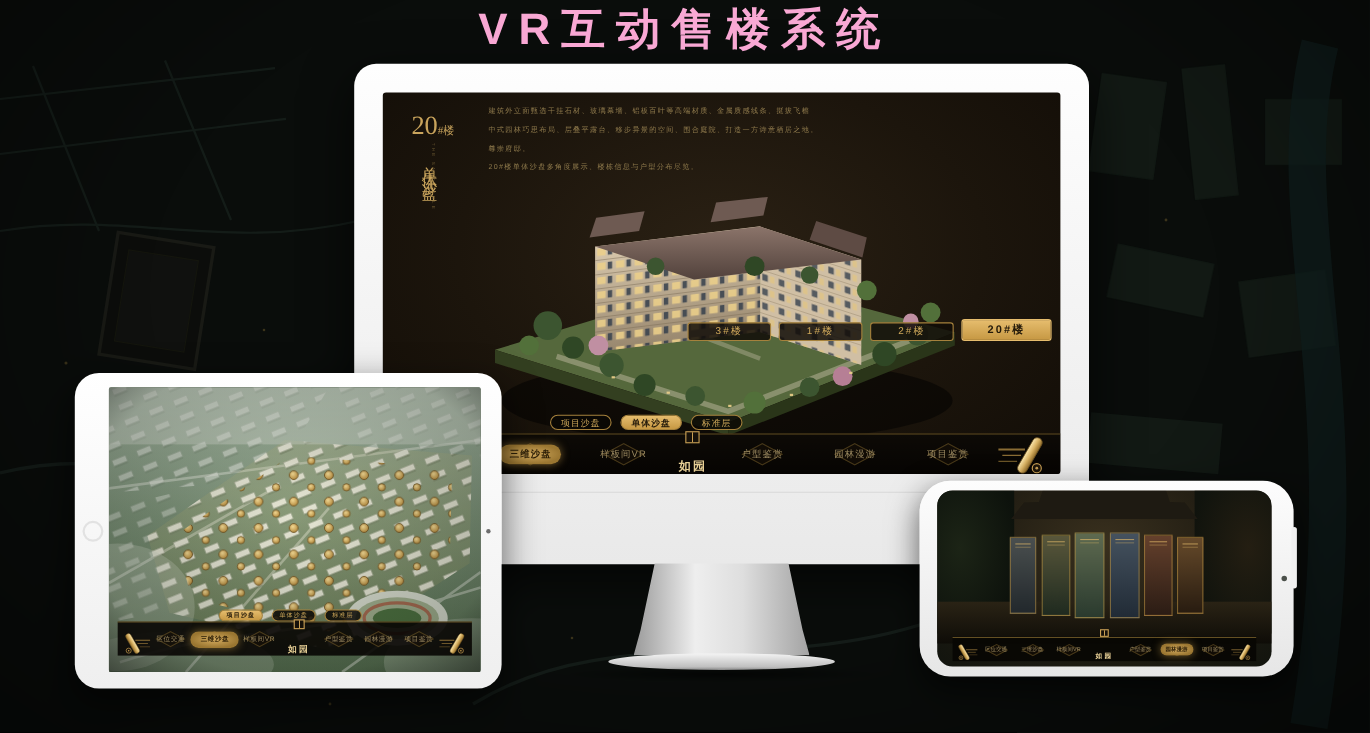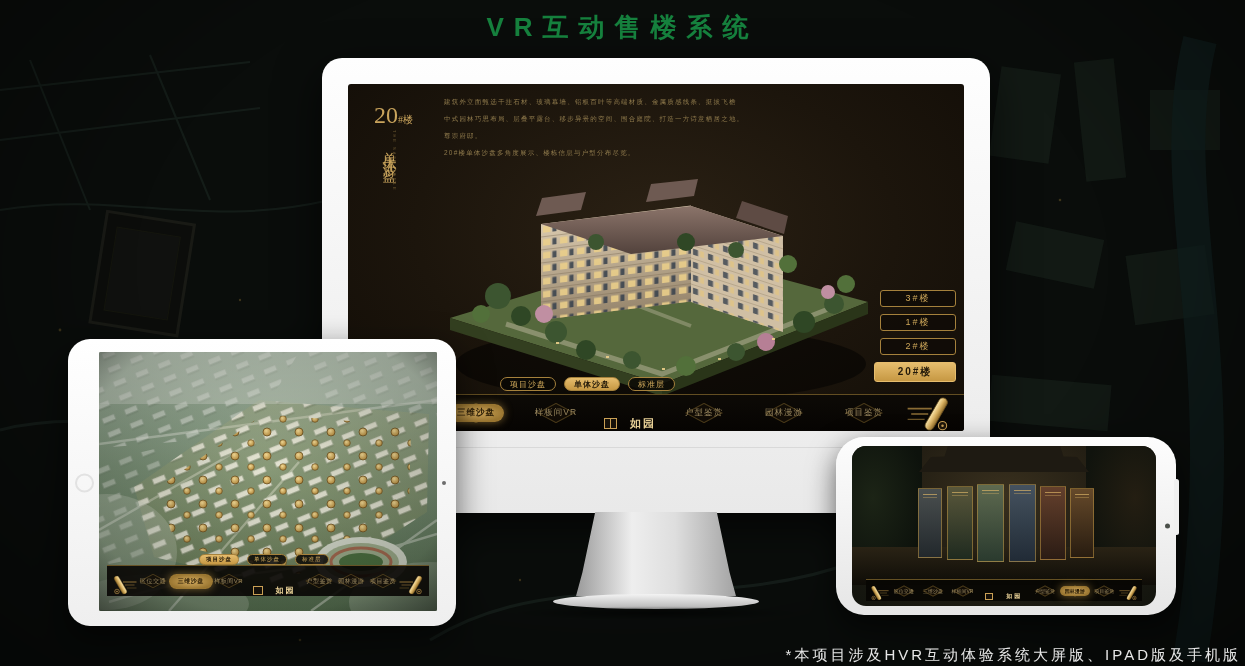--- a/index.html
+++ b/index.html
@@ -4,21 +4,21 @@
 <style>
   html,body{margin:0;padding:0;background:#000;}
   .stage{position:relative;width:1245px;height:666px;overflow:hidden;background:#0a0d0b;
          font-family:"Liberation Sans",sans-serif;}
   
   .bg-map{position:absolute;inset:0;z-index:0;}
   .vignette{position:absolute;inset:0;z-index:1;pointer-events:none;
     background:radial-gradient(ellipse at 50% 40%,rgba(0,0,0,0) 55%,rgba(0,0,0,.45) 100%);}
   
   .page-title{position:absolute;top:0;left:0;right:0;z-index:6;text-align:center;
-    font-size:26px;font-weight:bold;color:#15803d;letter-spacing:10px;line-height:54px;}
+    font-size:40px;font-weight:bold;color:#f9a8d4;letter-spacing:10px;line-height:54px;}
   .footnote{position:absolute;right:4px;bottom:1px;z-index:6;font-size:15px;
     letter-spacing:3px;color:#e6e6e6;}
   
   .monitor{position:absolute;left:322px;top:58px;width:668px;height:560px;z-index:2;}
   .monitor-frame{position:absolute;left:0;top:0;width:668px;height:455px;box-sizing:border-box;
     background:linear-gradient(#fefefe,#e9e9e9);border-radius:20px;padding:26px;
     box-shadow:0 14px 45px rgba(0,0,0,.65);}
   .monitor-screen{position:relative;width:616px;height:347px;border-radius:3px;overflow:hidden;
     background:radial-gradient(ellipse at 50% 42%,#2b2114 0%,#1c150c 55%,#120d07 100%);}
   .chin-line{height:1px;background:#d9d9d9;margin-top:16px;}
@@ -36,21 +36,21 @@
   .block{position:absolute;left:26px;top:14px;color:#c9a45c;}
   .block-num{font-family:"Liberation Serif",serif;font-size:24px;line-height:34px;}
   .block-suffix{font-size:10px;font-family:"Liberation Serif",serif;}
   .block-vert{writing-mode:vertical-rl;font-family:"Liberation Serif",serif;
     font-size:14px;letter-spacing:6px;color:#c9a45c;margin-top:8px;margin-left:6px;height:118px;}
   .block-en{writing-mode:vertical-rl;font-size:4px;letter-spacing:2px;color:#7c6638;
     position:absolute;left:44px;top:46px;height:90px;opacity:.8;}
   .desc{position:absolute;left:96px;top:12px;width:336px;}
   .desc p{margin:0 0 6px;font-size:6.5px;line-height:1.7;letter-spacing:1.2px;color:#8f7a4c;}
   .viewport{position:absolute;left:88px;top:62px;width:444px;height:262px;}
-  .floor-group{position:absolute;right:8px;top:206px;display:flex;flex-direction:column;
+  .floor-group{position:absolute;right:8px;top:206px;display:flex;flex-direction:row;
     gap:7px;align-items:flex-end;}
   .floor-btn{width:76px;height:17px;box-sizing:border-box;border:1px solid #a5813c;
     border-radius:3px;background:rgba(16,12,7,.85);color:#cfa85a;font-size:9px;
     letter-spacing:2px;display:flex;align-items:center;justify-content:center;cursor:pointer;}
   .floor-btn.active{width:82px;height:20px;font-size:10px;font-weight:bold;color:#241a0a;
     background:linear-gradient(#e6bd6e,#c69843);border-color:#e6bd6e;}
   .subtab-group{position:absolute;display:flex;gap:8px;padding-left:44px;}
   .subtab-group.st-md{left:108px;bottom:40px;}
   .subtab{height:14px;box-sizing:border-box;padding:0 9px;border:1px solid #a5813c;
     border-radius:8px;background:rgba(10,8,5,.85);color:#cfa85a;font-size:8px;
@@ -60,21 +60,21 @@
   .navbar{position:absolute;left:0;right:0;bottom:0;display:flex;align-items:flex-end;
     background:linear-gradient(#0d0a06,#060402);border-top:1px solid rgba(176,140,62,.55);}
   .nav-item{position:relative;flex:1;height:100%;display:flex;align-items:center;
     justify-content:center;cursor:pointer;}
   .diamond{position:absolute;left:50%;top:50%;width:16px;height:16px;
     transform:translate(-50%,-50%) scale(1.5,.8) rotate(45deg);
     border:1px solid rgba(160,128,58,.38);background:rgba(24,17,8,.55);}
   .nav-label{position:relative;z-index:1;color:#9b8960;letter-spacing:1px;white-space:nowrap;}
   .nav-item.active .nav-label{color:#2e2008;font-weight:bold;padding:3px 9px;border-radius:16px;
     background:radial-gradient(closest-side,#d4ab5e,#9a7631);box-shadow:0 0 8px rgba(190,150,70,.6);}
-  .nav-logo{display:flex;flex-direction:row;align-items:center;gap:13px;flex:0 0 auto;
+  .nav-logo{display:flex;flex-direction:column;align-items:center;gap:13px;flex:0 0 auto;
     padding:0 8px;}
   .seal{width:11px;height:9px;border:1px solid #caa055;background:
     linear-gradient(90deg,#16110a 45%,#caa055 45%,#caa055 55%,#16110a 55%);}
   .logo-text{font-family:"Liberation Serif",serif;color:#e8d096;font-weight:bold;letter-spacing:2px;}
   .scroll{flex:0 0 auto;}
   .scroll.flip{transform:scaleX(-1);}
   .nav-md{height:36px;padding:0 8px;}
   .nav-md .nav-label{font-size:8.5px;}
   .nav-md .logo-text{font-size:11px;}
   .nav-sm{height:30px;padding:0 4px;}
@@ -509,15 +509,14 @@
         </div>
         <svg class="scroll" width="26" height="22" viewBox="0 0 52 38">
             <use href="#scrollsym"></use>
           </svg>
       </div>
     </div>
     <div class="home-btn"></div>
     <div class="cam-dot"></div>
   </div>
 
-  <div class="footnote">*本项目涉及HVR互动体验系统大屏版、IPAD版及手机版</div>
 
 </div>
 
 </body></html>

